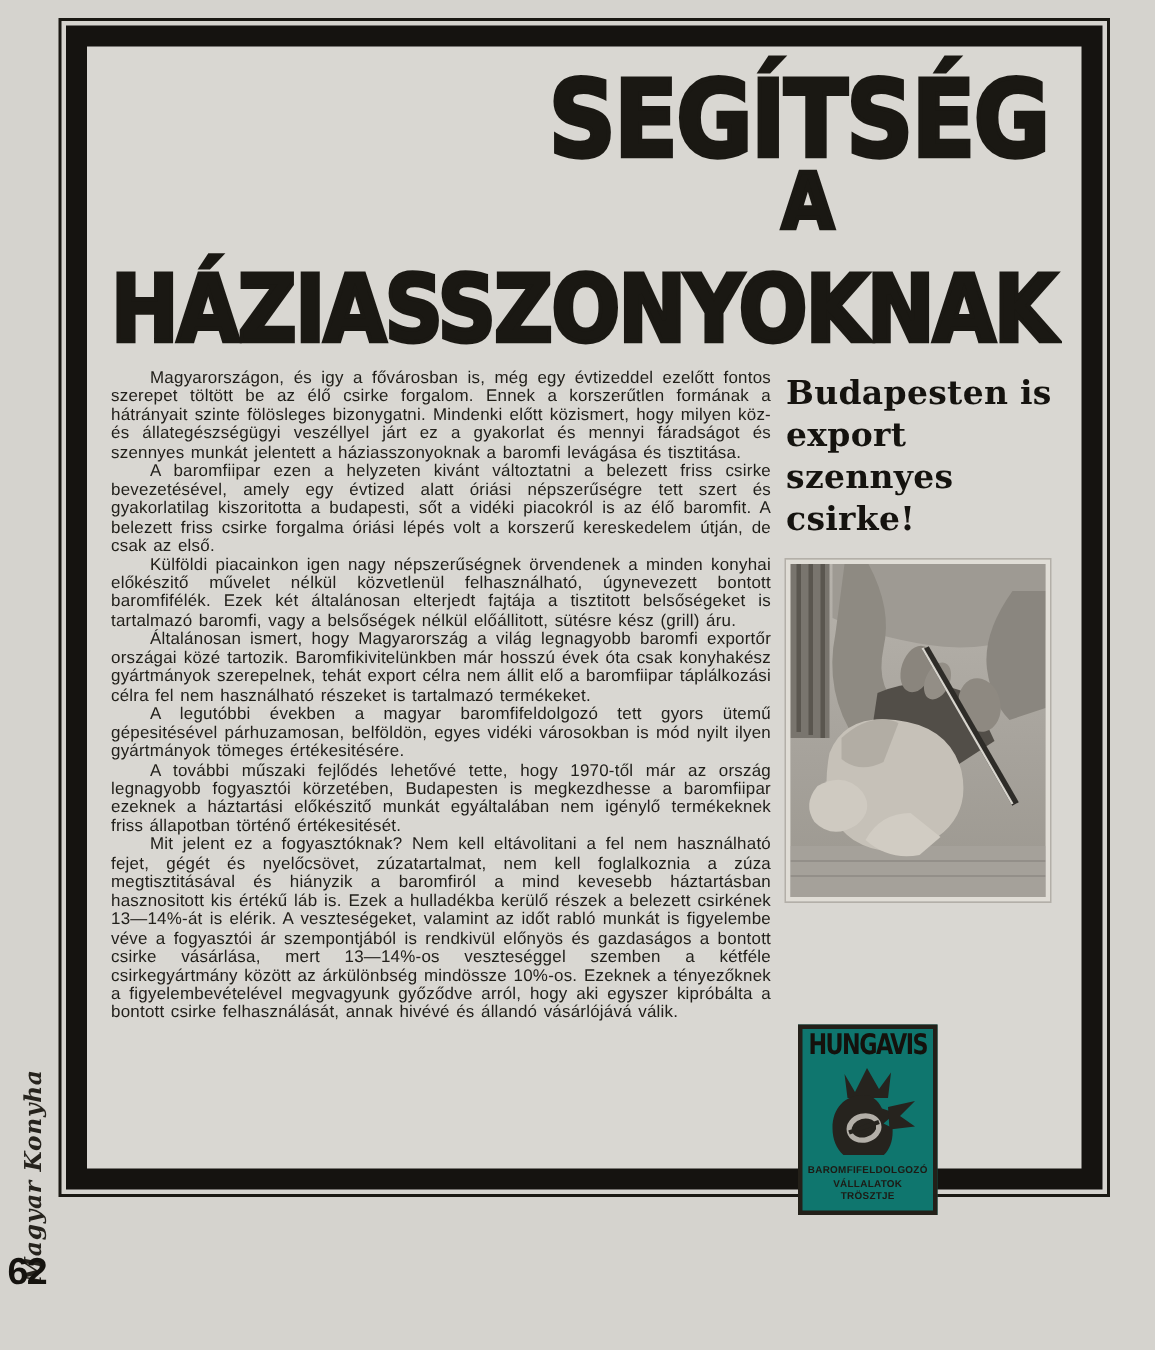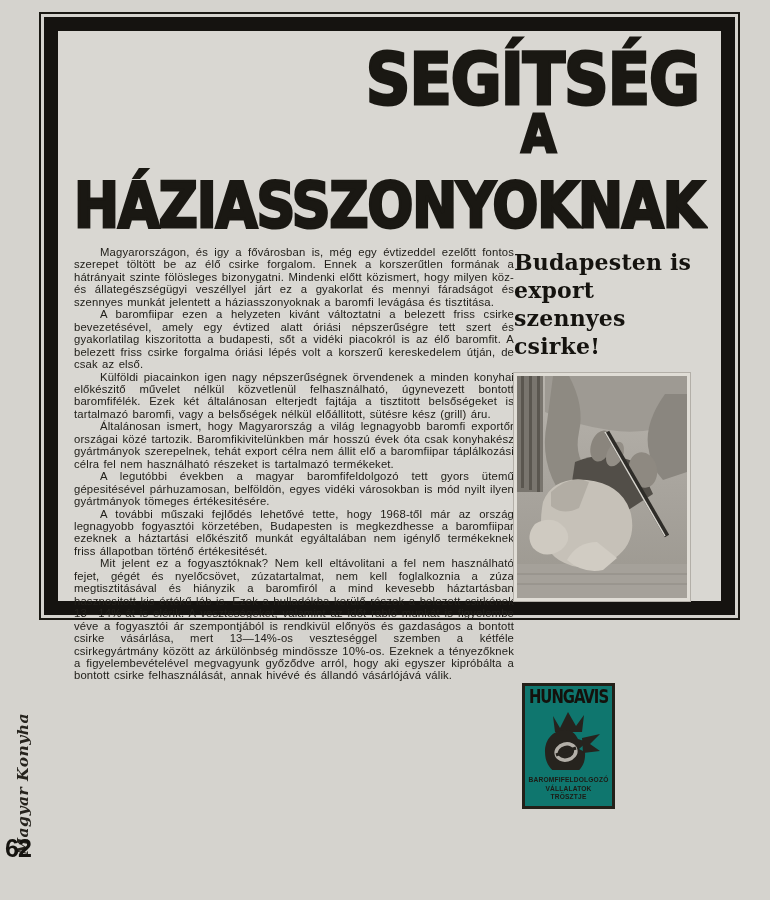--- a/index.html
+++ b/index.html
@@ -11,21 +11,21 @@
   html,body{width:770px;height:900px;}
   body{
     position:relative;
     background:var(--paper);
     font-family:"Liberation Sans", sans-serif;
     color:var(--ink);
     overflow:hidden;
   }
   
   .frame{
-    position:absolute; left:39px; top:12px; width:701px; height:608px;
+    position:absolute; left:39px; top:12px; width:701px; height:786px;
     border:2px solid var(--ink);
     padding:3px;
   }
   .frame-inner{
     width:100%; height:100%;
     border:14px solid #151310;
     background:var(--paper-inner);
     position:relative;
   }
   .content{
@@ -40,21 +40,21 @@
   .hl3{ font-size:54px; margin-top:22px; }
   .hl-fit{ display:inline-block; white-space:nowrap; }
   .hl-ink{
     display:inline-block;
     transform:scaleY(1.14);
     transform-origin:center top;
     letter-spacing:-1px;
     -webkit-text-stroke:2.6px var(--ink);
   }
   
-  .cols{ display:flex; margin-top:16px; }
+  .cols{ display:flex; gap:10px; margin-top:16px; }
   .col-main{ width:440px; }
   .col-side{ width:179px; }
   .col-main p{
     font-size:11.3px;
     line-height:12.45px;
     text-align:justify;
     text-indent:26px;
     letter-spacing:.15px;
     word-spacing:1px;
     color:#22201b;
@@ -147,21 +147,21 @@
       </div>
 
       <div class="cols">
 
         <div class="col-main">
           <p>Magyarországon, és igy a fővárosban is, még egy évtizeddel ezelőtt fontos szerepet töltött be az élő csirke forgalom. Ennek a korszerűtlen formának a hátrányait szinte fölösleges bizonygatni. Mindenki előtt közismert, hogy milyen köz- és állategészségügyi veszéllyel járt ez a gyakorlat és mennyi fáradságot és szennyes munkát jelentett a háziasszonyoknak a baromfi levágása és tisztitása.</p>
           <p>A baromfiipar ezen a helyzeten kivánt változtatni a belezett friss csirke bevezetésével, amely egy évtized alatt óriási népszerűségre tett szert és gyakorlatilag kiszoritotta a budapesti, sőt a vidéki piacokról is az élő baromfit. A belezett friss csirke forgalma óriási lépés volt a korszerű kereskedelem útján, de csak az első.</p>
           <p>Külföldi piacainkon igen nagy népszerűségnek örvendenek a minden konyhai előkészitő művelet nélkül közvetlenül felhasználható, úgynevezett bontott baromfifélék. Ezek két általánosan elterjedt fajtája a tisztitott belsőségeket is tartalmazó baromfi, vagy a belsőségek nélkül előállitott, sütésre kész (grill) áru.</p>
           <p>Általánosan ismert, hogy Magyarország a világ legnagyobb baromfi exportőr országai közé tartozik. Baromfikivitelünkben már hosszú évek óta csak konyhakész gyártmányok szerepelnek, tehát export célra nem állit elő a baromfiipar táplálkozási célra fel nem használható részeket is tartalmazó termékeket.</p>
           <p>A legutóbbi években a magyar baromfifeldolgozó tett gyors ütemű gépesitésével párhuzamosan, belföldön, egyes vidéki városokban is mód nyilt ilyen gyártmányok tömeges értékesitésére.</p>
-          <p>A további műszaki fejlődés lehetővé tette, hogy 1968-től már az ország legnagyobb fogyasztói körzetében, Budapesten is megkezdhesse a baromfiipar ezeknek a háztartási előkészitő munkát egyáltalában nem igénylő termékeknek friss állapotban történő értékesitését.</p>
+          <p>A további műszaki fejlődés lehetővé tette, hogy 1970-től már az ország legnagyobb fogyasztói körzetében, Budapesten is megkezdhesse a baromfiipar ezeknek a háztartási előkészitő munkát egyáltalában nem igénylő termékeknek friss állapotban történő értékesitését.</p>
           <p>Mit jelent ez a fogyasztóknak? Nem kell eltávolitani a fel nem használható fejet, gégét és nyelőcsövet, zúzatartalmat, nem kell foglalkoznia a zúza megtisztitásával és hiányzik a baromfiról a mind kevesebb háztartásban hasznositott kis értékű láb is. Ezek a hulladékba kerülő részek a belezett csirkének 13—14%-át is elérik. A veszteségeket, valamint az időt rabló munkát is figyelembe véve a fogyasztói ár szempontjából is rendkivül előnyös és gazdaságos a bontott csirke vásárlása, mert 13—14%-os veszteséggel szemben a kétféle csirkegyártmány között az árkülönbség mindössze 10%-os. Ezeknek a tényezőknek a figyelembevételével megvagyunk győződve arról, hogy aki egyszer kipróbálta a bontott csirke felhasználását, annak hivévé és állandó vásárlójává válik.</p>
         </div>
 
         <div class="col-side">
           <div class="side-lead">
             <div>Budapesten is</div>
             <div>export</div>
             <div>szennyes csirke!</div>
           </div>
 

